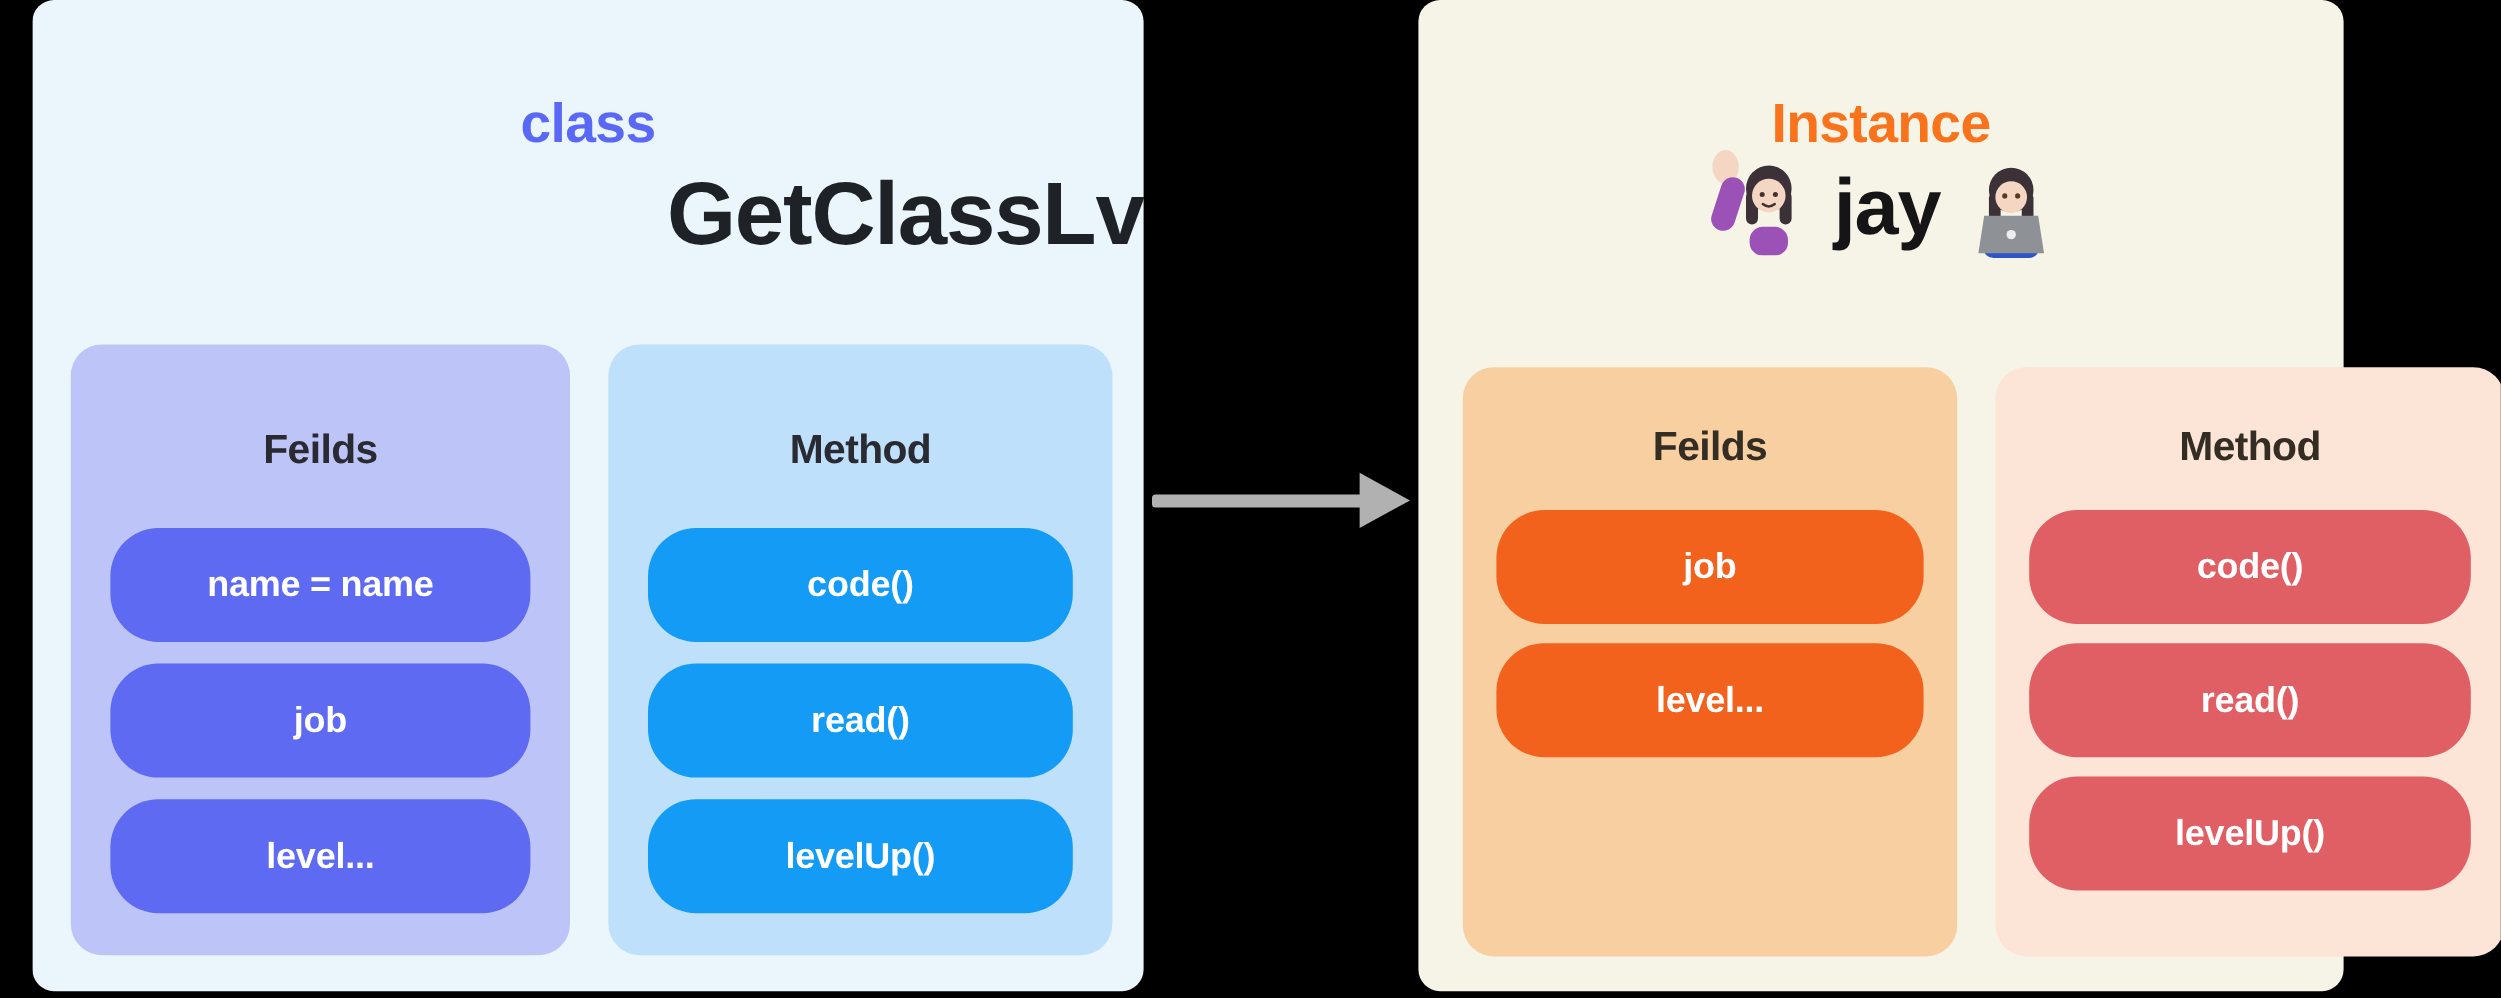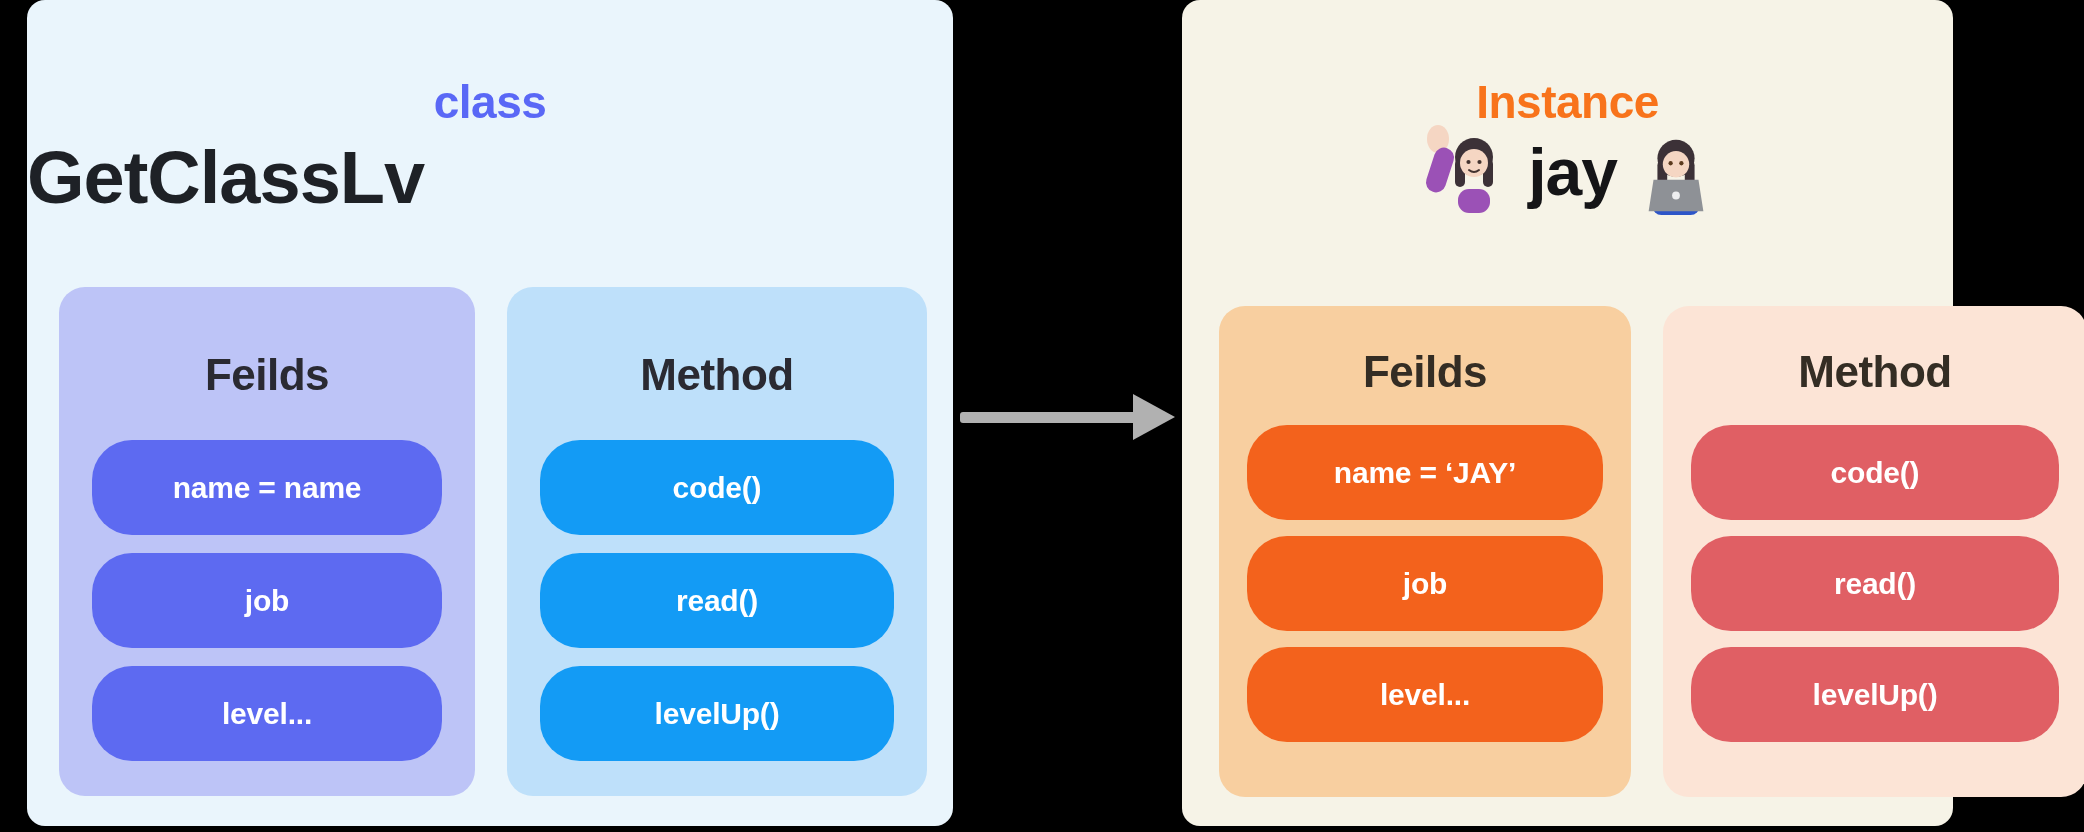--- a/index.html
+++ b/index.html
@@ -9,40 +9,40 @@
   }
   .panel { position:absolute; top:0; height:826px; border-radius:18px; }
   .panel-class { left:0; width:926px; }
   .panel-instance { left:1155px; width:771px; }
 
   .kicker {
     margin:78px 0 0; text-align:center;
     font-size:46px; font-weight:700; letter-spacing:-0.5px; line-height:48px;
   }
   .big-title {
-    margin:16px 0 0; text-align:left;
+    margin:16px 0 0; text-align:right;
     font-size:74px; font-weight:700; letter-spacing:-1px; line-height:72px; color:#1E2126;
   }
   .title-row { display:flex; align-items:center; justify-content:center; gap:16px; margin-top:6px; height:80px; }
   .title-row .big-title { margin:0; font-size:66px; color:#151517; }
   .emoji { display:block; }
   .emoji-raise { margin-top:-14px; }
   .emoji-tech  { margin-top:4px; }
 
   .boxes { position:absolute; display:flex; }
   .boxes-class    { top:287px; left:32px; gap:32px; }
   .boxes-instance { top:306px; left:37px; gap:32px; }
 
   .subbox { border-radius:26px; }
   .panel-class .subbox    { height:509px; }
   .panel-instance .subbox { height:491px; }
   .fb-class { width:416px; }  .mb-class { width:420px; }
   .fb-instance { width:412px; }  .mb-instance { width:424px; }
 
-  .subbox-heading { text-align:center; font-size:44px; font-weight:700; letter-spacing:-0.5px; line-height:44px; }
+  .subbox-heading { text-align:center; font-size:34px; font-weight:700; letter-spacing:-0.5px; line-height:44px; }
   .panel-class .subbox-heading    { margin-top:66px; color:#2A2A32; }
   .panel-instance .subbox-heading { margin-top:44px; color:#342D24; }
 
   .pills { display:flex; flex-direction:column;border-radius:28px; }
   .panel-class .pills    { margin-top:43px; gap:18px; padding:0 33px; }
   .panel-instance .pills { margin-top:31px; gap:16px; padding:0 28px; }
   .pill {
     height:95px; border-radius:40px; color:#ffffff;
     font-size:30px; font-weight:700; letter-spacing:-0.2px;
     display:flex; align-items:center; justify-content:center;
@@ -117,21 +117,20 @@
         <rect x="20" y="64" width="48" height="22" rx="9" fill="#2D55C8"></rect>
         <path d="M21 50 h46 l5 32 h-56 z" fill="#8E9196"></path>
         <circle cx="44" cy="66" r="4" fill="#EDEEF0"></circle>
       </svg>
     </div>
 
     <div class="boxes boxes-instance">
       <div class="subbox fb-instance" style="background: rgb(248, 207, 160);">
         <div class="subbox-heading">Feilds</div>
         <div class="pills">
-          <div class="pill" style="background: rgb(243, 98, 28);">name = ‘JAY’</div>
           <div class="pill" style="background: rgb(243, 98, 28);">job</div>
           <div class="pill" style="background: rgb(243, 98, 28);">level...</div>
         </div>
       </div>
 
       <div class="subbox mb-instance" style="background: rgb(252, 228, 214);">
         <div class="subbox-heading">Method</div>
         <div class="pills">
           <div class="pill" style="background: rgb(224, 95, 100);">code()</div>
           <div class="pill" style="background: rgb(224, 95, 100);">read()</div>

